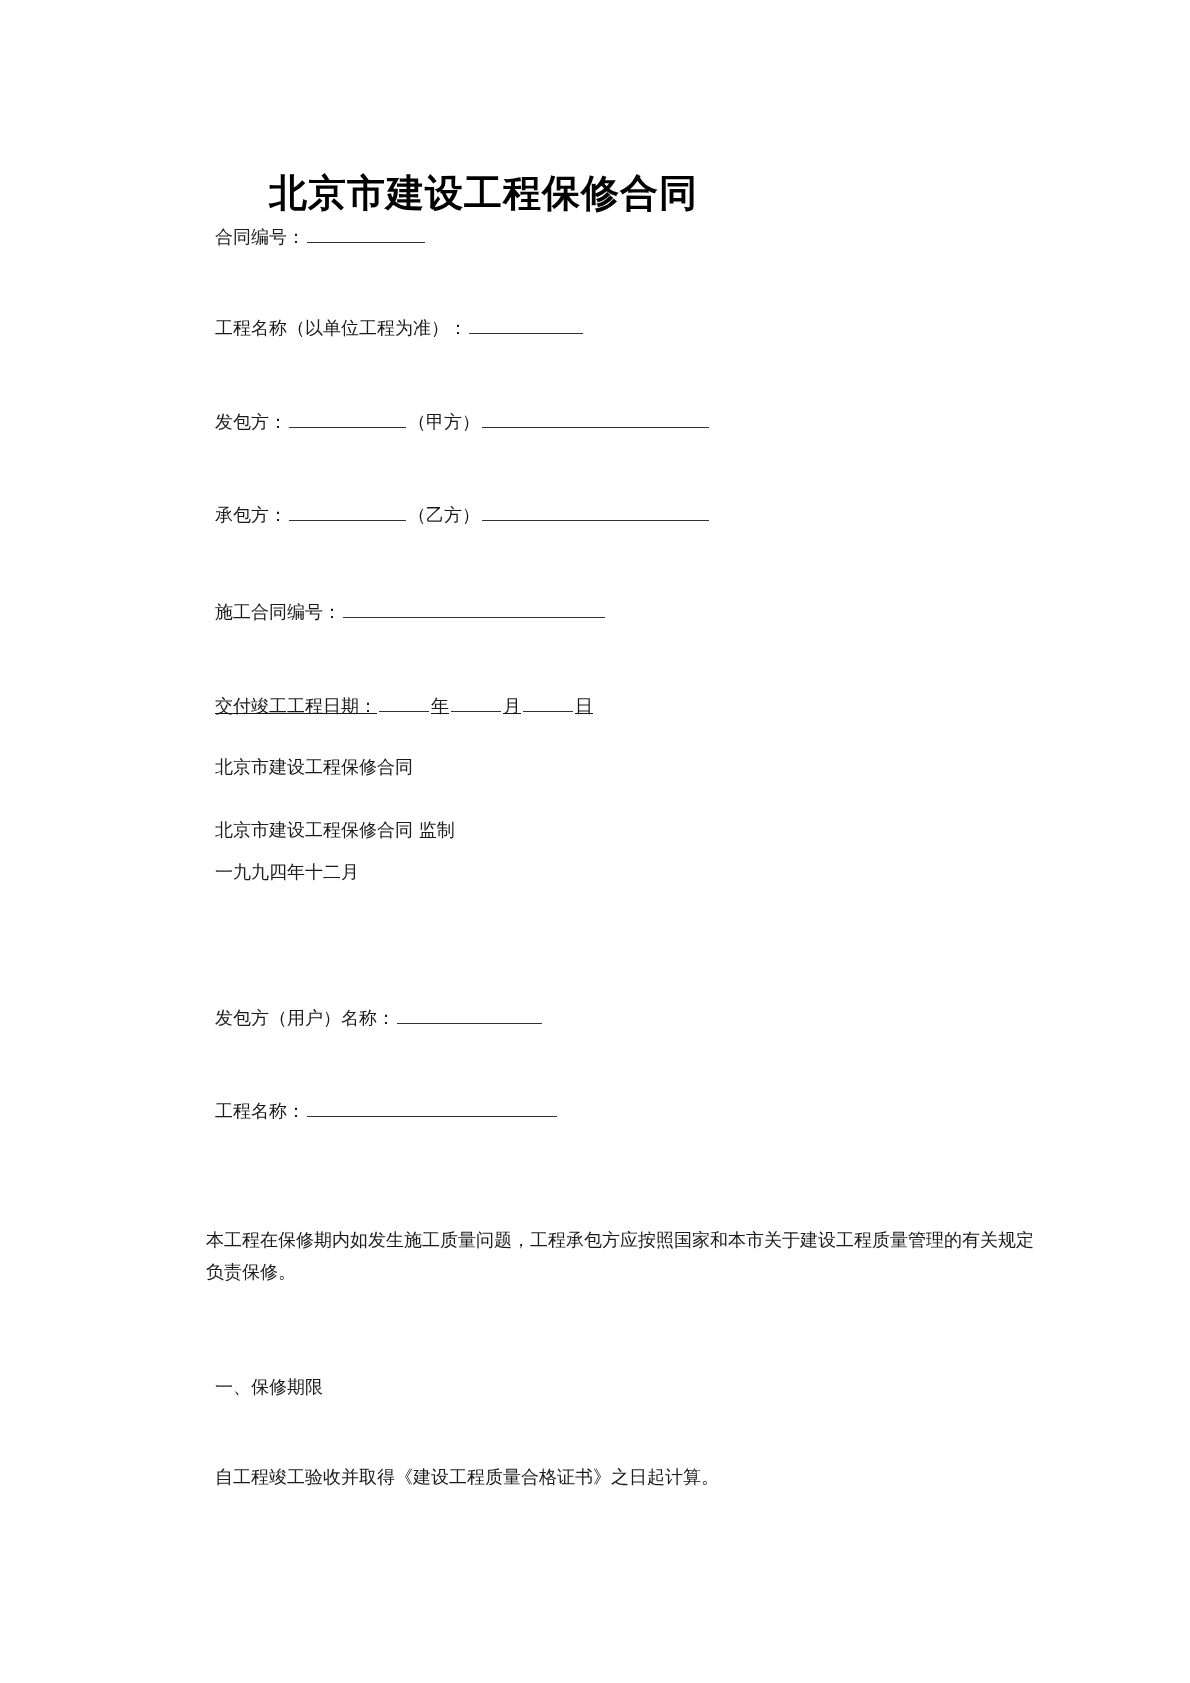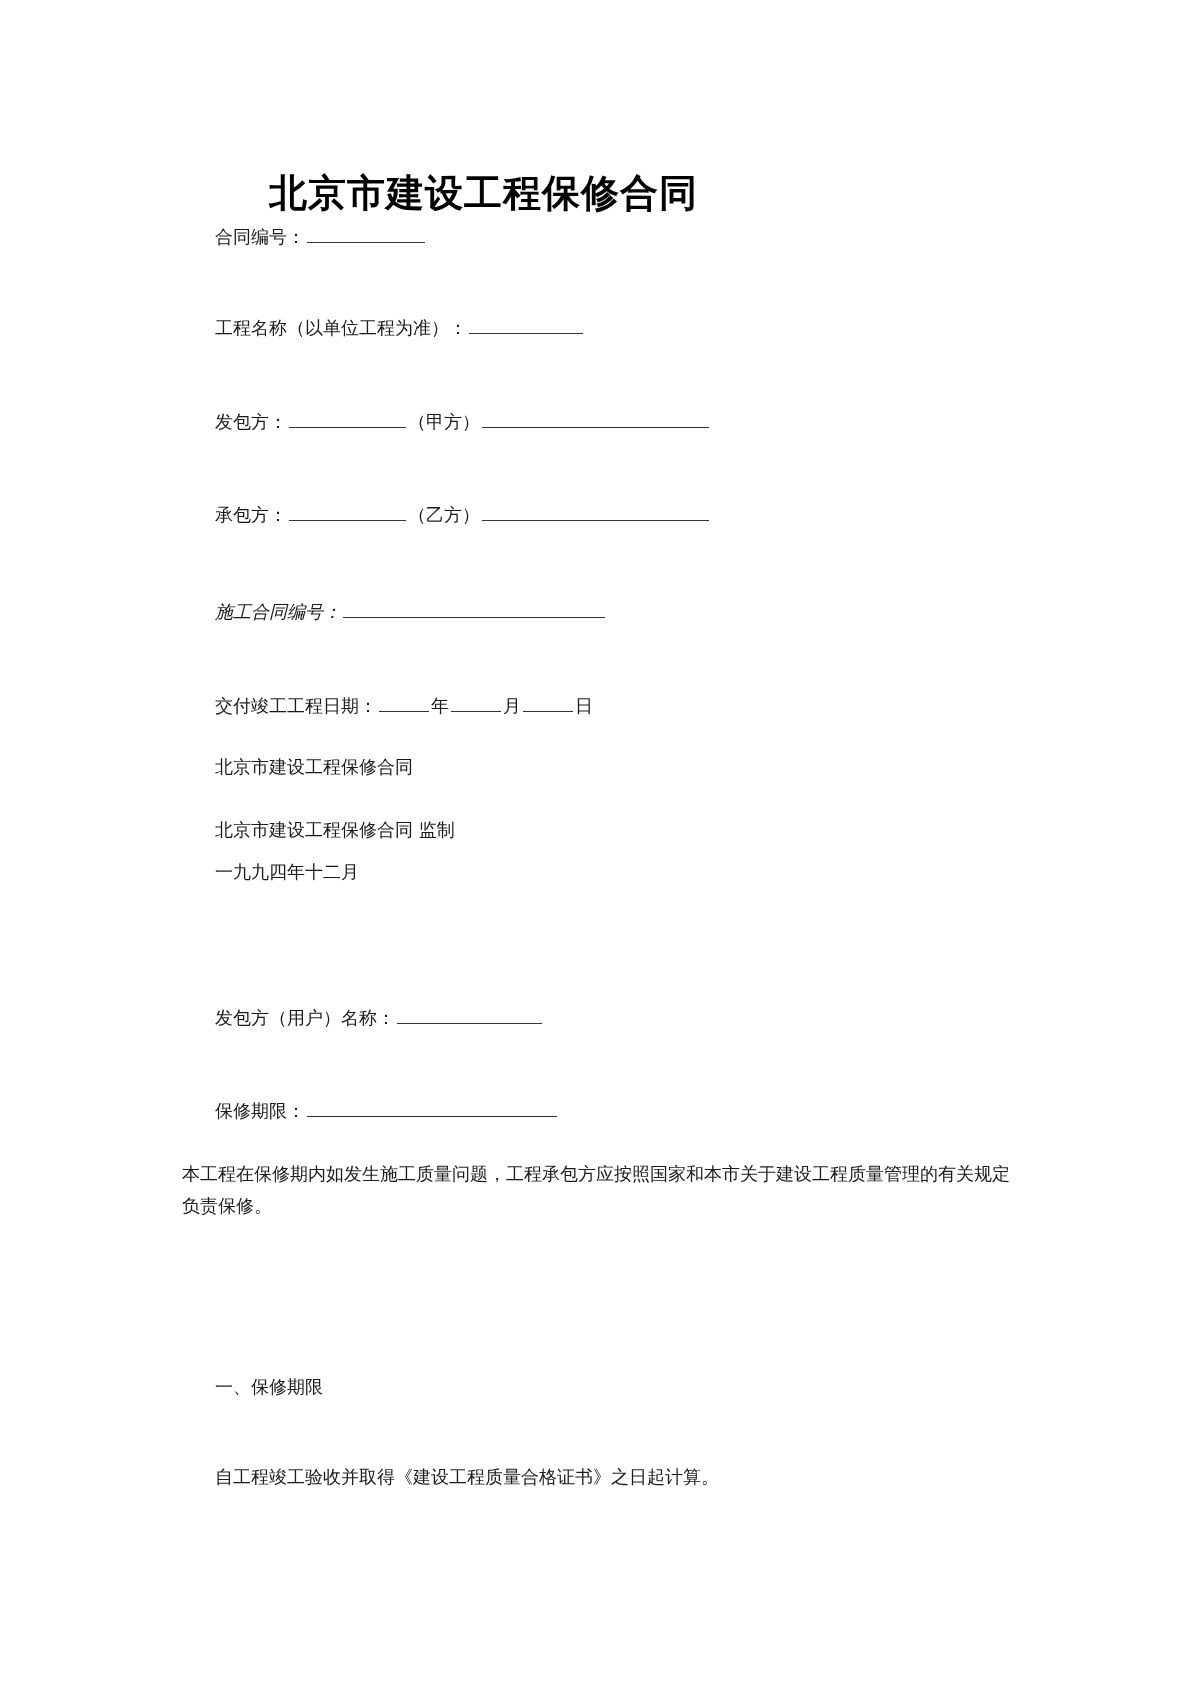--- a/index.html
+++ b/index.html
@@ -25,37 +25,37 @@
 </div>
 
 <div class="line" style="top:411px;">
   <span>发包方：</span><span class="blank" style="width:117px;"></span><span>（甲方）</span><span class="blank" style="width:227px;"></span>
 </div>
 
 <div class="line" style="top:504px;">
   <span>承包方：</span><span class="blank" style="width:117px;"></span><span>（乙方）</span><span class="blank" style="width:227px;"></span>
 </div>
 
-<div class="line" style="top:601px;font-style:italic;">
+<div class="line" style="top:601px;">
   <span>施工合同编号：</span><span class="blank" style="width:262px;"></span>
 </div>
 
-<div class="line" style="top:695px;">
+<div class="line" style="top:695px;text-decoration:underline;">
   <span>交付竣工工程日期：</span><span class="blank" style="width:50px;"></span><span>年</span><span class="blank" style="width:50px;"></span><span>月</span><span class="blank" style="width:50px;"></span><span>日</span>
 </div>
 
 <div class="line" style="top:756px;">北京市建设工程保修合同</div>
 <div class="line" style="top:819px;">北京市建设工程保修合同  监制</div>
 <div class="line" style="top:861px;">一九九四年十二月</div>
 
 <div class="line" style="top:1007px;">
   <span>发包方（用户）名称：</span><span class="blank" style="width:145px;"></span>
 </div>
 
 <div class="line" style="top:1100px;">
-  <span>保修期限：</span><span class="blank" style="width:250px;"></span>
+  <span>工程名称：</span><span class="blank" style="width:250px;"></span>
 </div>
 
-<div class="para" style="top:1158px;">本工程在保修期内如发生施工质量问题，工程承包方应按照国家和本市关于建设工程质量管理的有关规定负责保修。</div>
+<div class="para" style="top:1224px;margin-left:24px;">本工程在保修期内如发生施工质量问题，工程承包方应按照国家和本市关于建设工程质量管理的有关规定负责保修。</div>
 
 <div class="line" style="top:1376px;font-family:Liberation Serif, serif;">一、保修期限</div>
 
 <div class="line" style="top:1466px;">自工程竣工验收并取得《建设工程质量合格证书》之日起计算。</div>
 
 </body></html>

